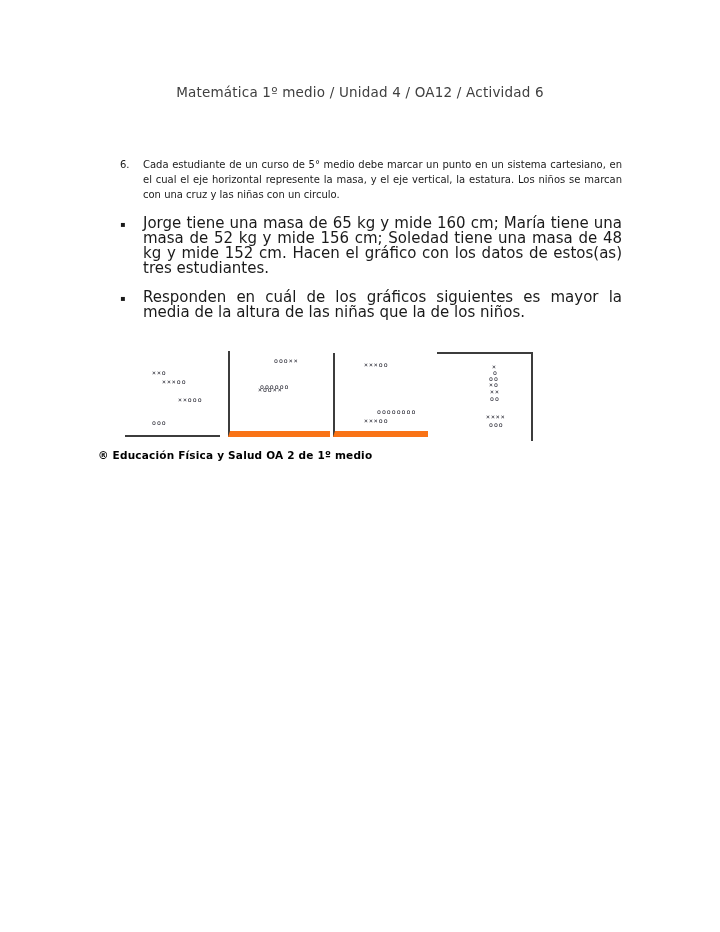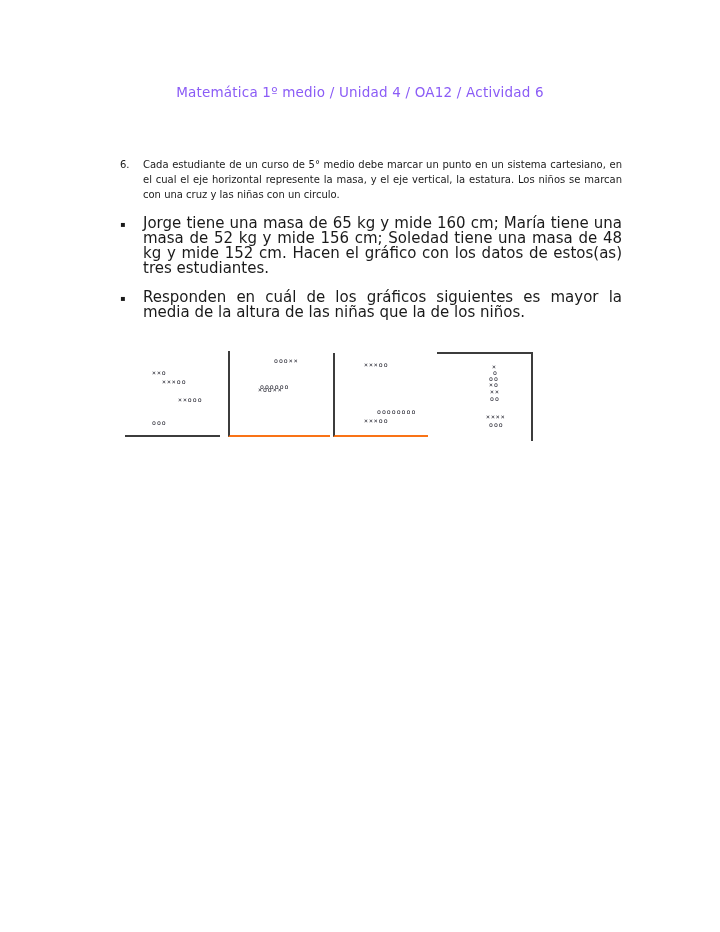--- a/index.html
+++ b/index.html
@@ -64,21 +64,21 @@
     flex: 1;
     font-size: 15px;
     line-height: 15px;
     text-align: justify;
   }
   .graph {
     position: absolute;
     box-sizing: border-box;
   }
   .graph.axes-bottom      { border-bottom: 2px solid #3c3c3c; }
-  .graph.axes-left-bottom { border-left: 2px solid #3c3c3c; border-bottom: 2px solid #f97316; }
+  .graph.axes-left-bottom { border-left: 2px solid #3c3c3c; border-bottom: 6px solid #f97316; }
   .graph.axes-top-right   { border-top: 2px solid #3c3c3c; border-right: 2px solid #3c3c3c; }
   .mark-cluster {
     position: absolute;
     font-family: "DejaVu Sans Mono", monospace;
     font-size: 6.5px;
     line-height: 6.5px;
     letter-spacing: 1px;
     color: #23232e;
     white-space: nowrap;
   }
@@ -90,21 +90,21 @@
     font-weight: 700;
     color: #000000;
     letter-spacing: 0.2px;
   }
 </style>
 </head>
 <body>
 
 <div class="page">
 
-  <div class="doc-title" style="color: #8b5cf6;">Matemática 1º medio / Unidad 4 / OA12 / Actividad 6</div>
+  <div class="doc-title" style="color: #404040;">Matemática 1º medio / Unidad 4 / OA12 / Actividad 6</div>
 
   <div class="question-block">
     <div class="q-row">
       <div class="q-number">6.</div>
       <div class="q-text">Cada estudiante de un curso de 5° medio debe marcar un punto en un sistema cartesiano, en el cual el eje horizontal represente la masa, y el eje vertical, la estatura. Los niños se marcan con una cruz y las niñas con un circulo.</div>
     </div>
 
     <div class="bullet-row">
       <div class="bullet-glyph">▪</div>
       <div class="bullet-text">Jorge tiene una masa de 65 kg y mide 160 cm; María tiene una masa de 52 kg y mide 156 cm; Soledad tiene una masa de 48 kg y mide 152 cm. Hacen el gráfico con los datos de estos(as) tres estudiantes.</div>
@@ -138,14 +138,15 @@
         <span class="mark-cluster" style="left: 56px; top: 16px; color: rgb(35, 35, 46);">o</span>
         <span class="mark-cluster" style="left: 52px; top: 22px; color: rgb(35, 35, 46);">oo</span>
         <span class="mark-cluster" style="left: 52px; top: 28px; color: rgb(35, 35, 46);">×o</span>
         <span class="mark-cluster" style="left: 53px; top: 35px; color: rgb(35, 35, 46);">××</span>
         <span class="mark-cluster" style="left: 53px; top: 42px; color: rgb(35, 35, 46);">oo</span>
         <span class="mark-cluster" style="left: 49px; top: 60px; color: rgb(35, 35, 46);">××××</span>
         <span class="mark-cluster" style="left: 52px; top: 68px; color: rgb(35, 35, 46);">ooo</span>
       </div>
     </div>
 
+  <div class="doc-footer">® Educación Física y Salud OA 2 de 1º medio</div>
 
 </div>
 
 </body></html>

